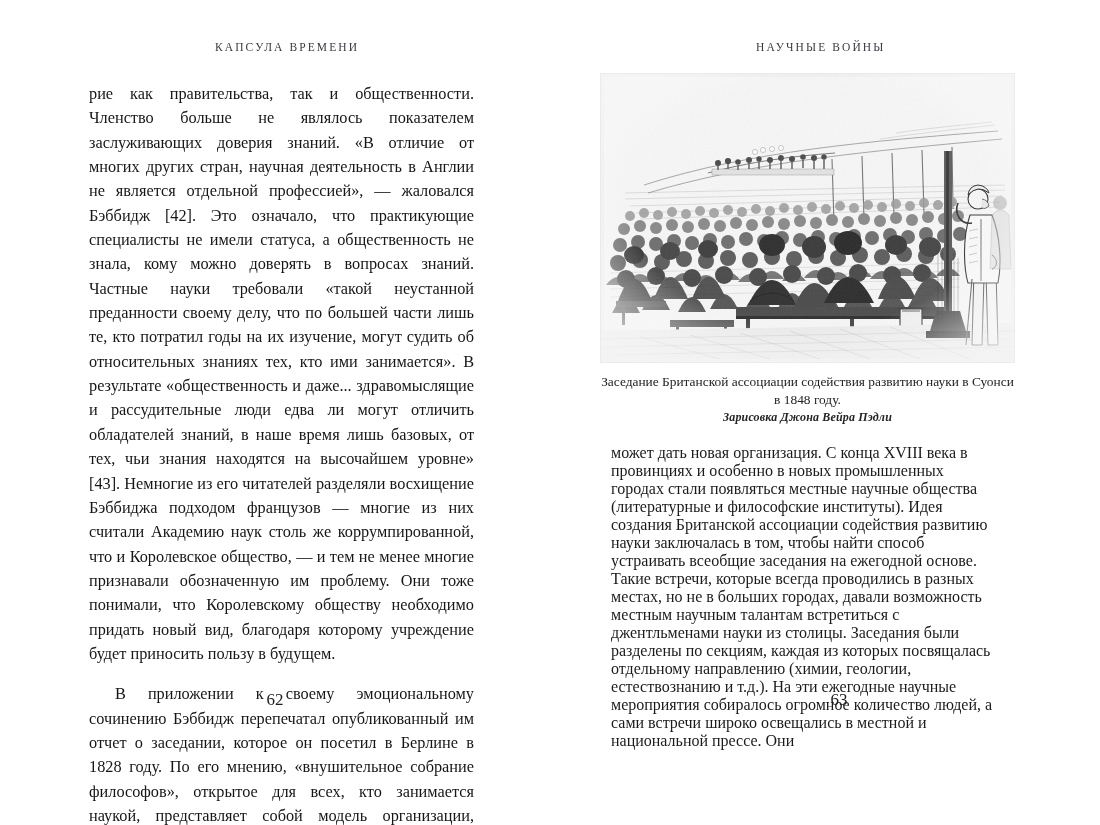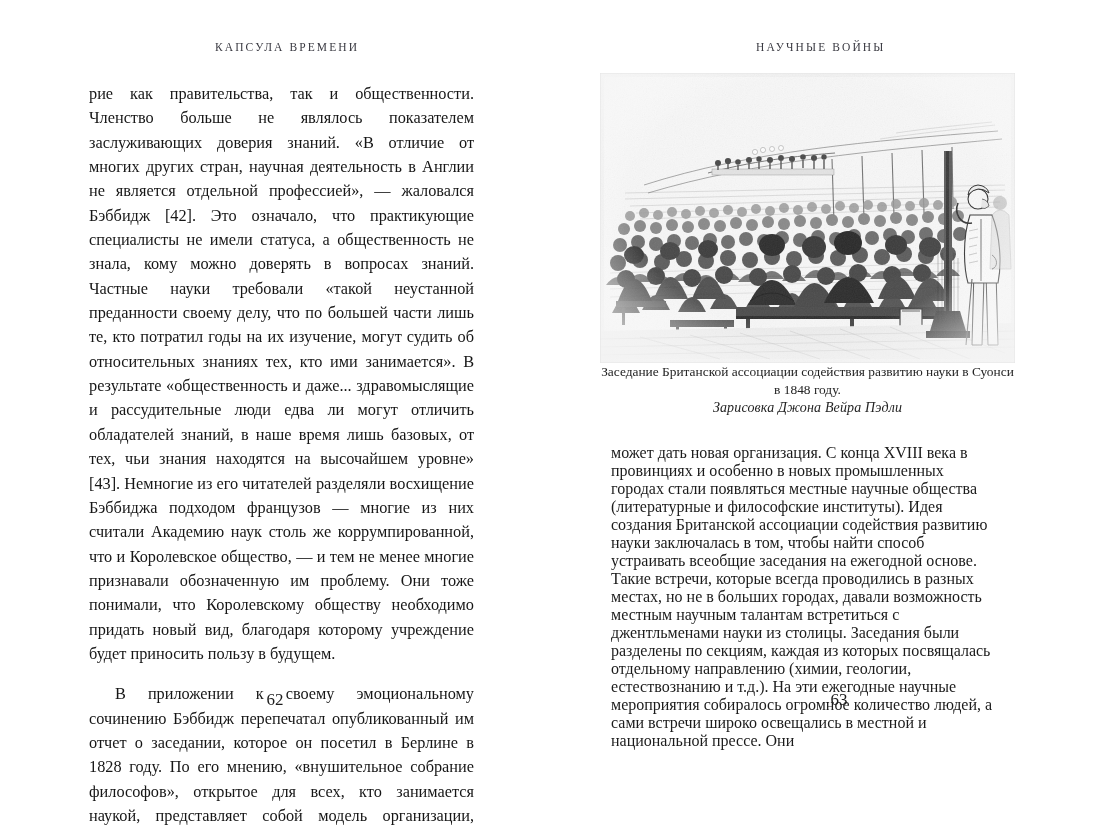--- a/index.html
+++ b/index.html
@@ -73,32 +73,33 @@
     top: 73px;
     width: 415px;
   }
   .fig-image {
     width: 415px;
     height: 290px;
     background: #f1f1f1;
     display: block;
   }
   .fig-caption {
-    margin-top: 0;
+    margin-top: 10px;
     text-align: center;
     font-size: 13.4px;
     line-height: 17.6px;
     color: #242424;
   }
   .fig-credit {
     display: block;
     font-style: italic;
-    font-size: 14px;
+    font-size: 12px;
     letter-spacing: 0.15px;
     margin-top: 1px;
+    font-weight: bold;
   }
 
   .folio {
     position: absolute;
     bottom: 38px;
     width: 100%;
     left: 0;
     text-align: center;
     font-size: 17px;
     color: #1d1d1d;

